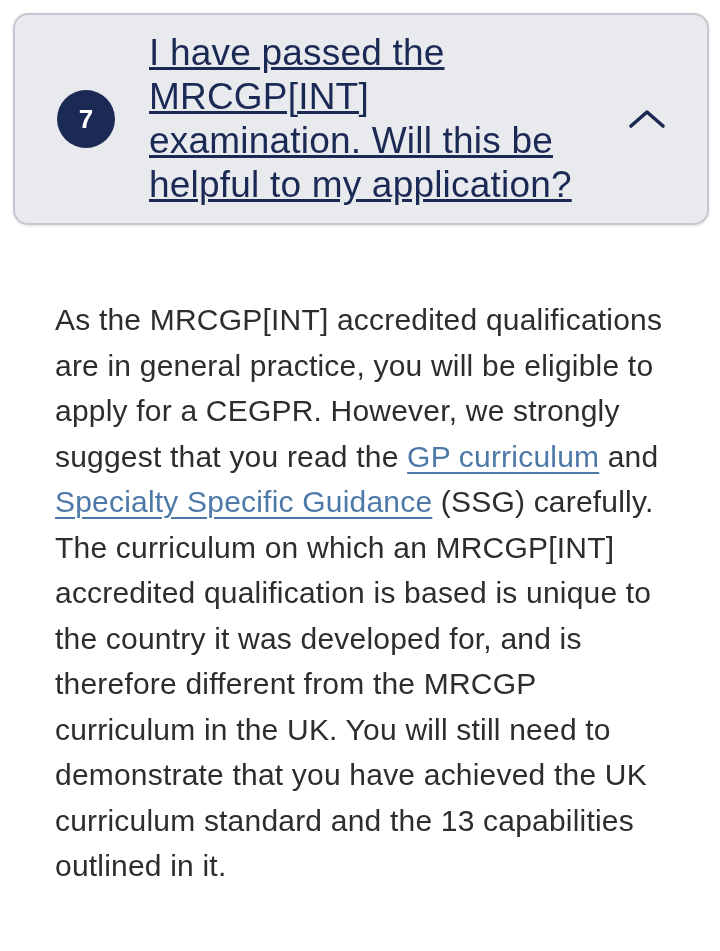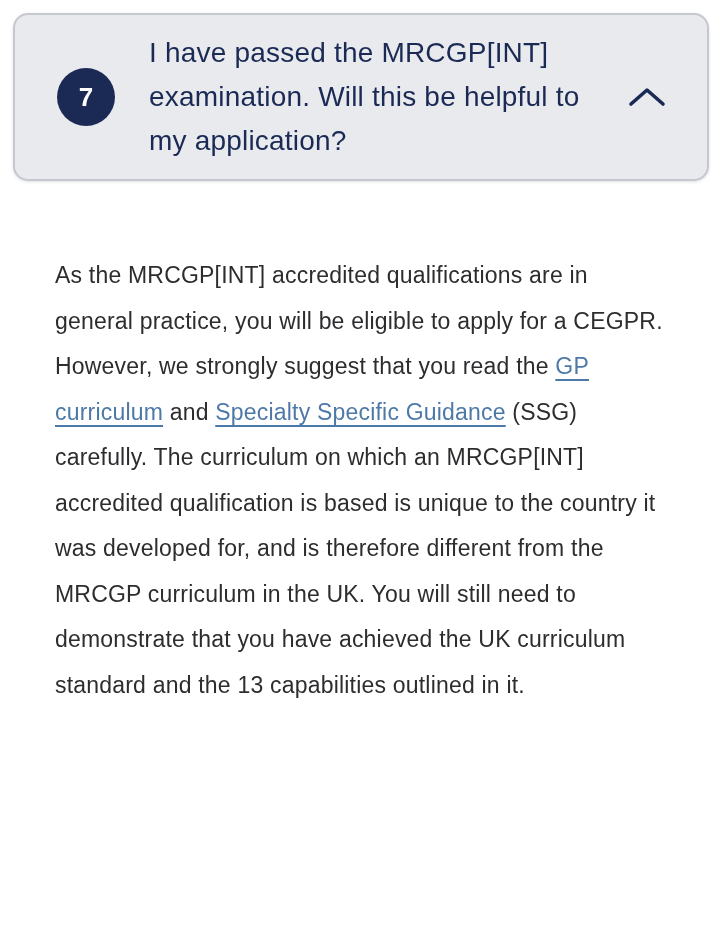--- a/index.html
+++ b/index.html
@@ -37,43 +37,44 @@
     display: flex;
     align-items: center;
     justify-content: center;
     font-size: 26px;
     font-weight: bold;
     flex: 0 0 auto;
   }
 
   .question {
     color: var(--navy, #1b2a55);
-    font-size: 28px;
+    font-size: 37px;
     line-height: 44px;
     letter-spacing: 0.2px;
     margin-left: 34px;
     max-width: 440px;
+    text-decoration: underline;
   }
 
   .chevron {
     margin-left: auto;
     margin-right: 18px;
     display: flex;
     align-items: center;
     flex: 0 0 auto;
   }
   .chevron svg {
     display: block;
   }
 
   
   .answer {
     margin: 72px 50px 13px 55px;
     color: var(--body-text, #2d2d30);
-    font-size: 23px;
+    font-size: 30px;
     line-height: 45.5px;
     letter-spacing: 0.2px;
   }
   .answer a {
     color: var(--link, #4d79a9);
     text-decoration: underline;
     text-decoration-thickness: 2px;
     text-underline-offset: 5px;
     cursor: pointer;
   }

